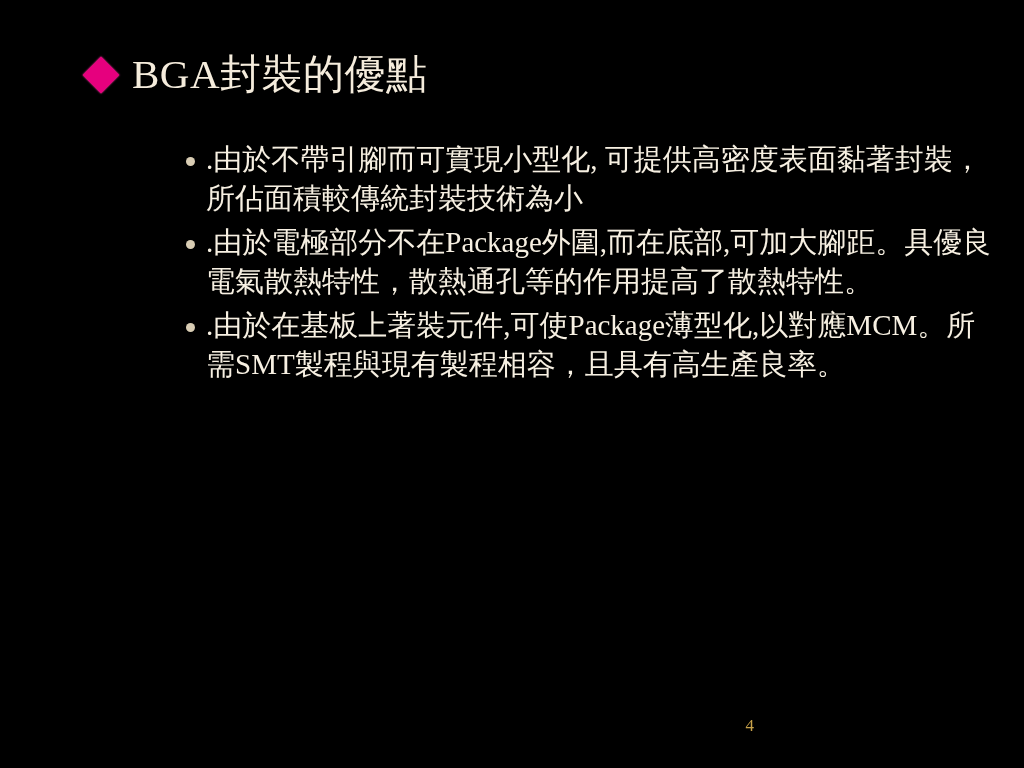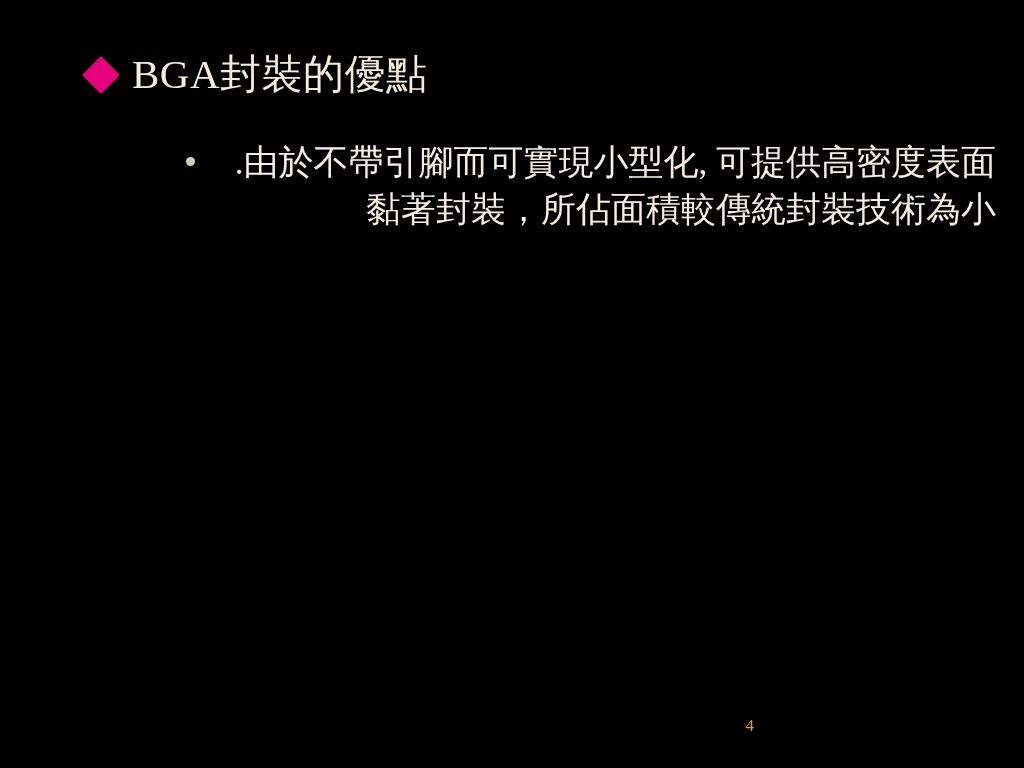--- a/index.html
+++ b/index.html
@@ -64,25 +64,25 @@
     flex: 0 0 auto;
     width: 9px;
     height: 9px;
     border-radius: 50%;
     background: #d9cdb4;
     margin-top: 17px;
     margin-right: 11px;
   }
   .bullet-text {
     flex: 1 1 auto;
-    font-size: 35px;
+    font-size: 29px;
     line-height: 1.33;
     color: #f7f0e2;
     font-family: "Liberation Serif", "DejaVu Serif", serif;
-    text-align: right;
+    text-align: left;
     word-break: break-word;
   }
 
   
   .slide-number {
     position: absolute;
     right: 62px;
     bottom: 32px;
     font-size: 17px;
     color: #c8a24a;
@@ -100,20 +100,28 @@
   </div>
 
   <div class="body">
 
     <div class="bullet-item">
       <span class="dot"></span>
       <span class="bullet-text">.由於不帶引腳而可實現小型化, 可提供高密度表面黏著封裝，所佔面積較傳統封裝技術為小</span>
     </div>
 
 
+    <div class="bullet-item">
+      <span class="dot"></span>
+      <span class="bullet-text">.由於電極部分不在Package外圍,而在底部,可加大腳距。具優良電氣散熱特性，散熱通孔等的作用提高了散熱特性。</span>
+    </div>
 
 
+    <div class="bullet-item">
+      <span class="dot"></span>
+      <span class="bullet-text">.由於在基板上著裝元件,可使Package薄型化,以對應MCM。所需SMT製程與現有製程相容，且具有高生產良率。</span>
+    </div>
 
   </div>
 
   <div class="slide-number">4</div>
 
 </div>
 
 </body></html>

